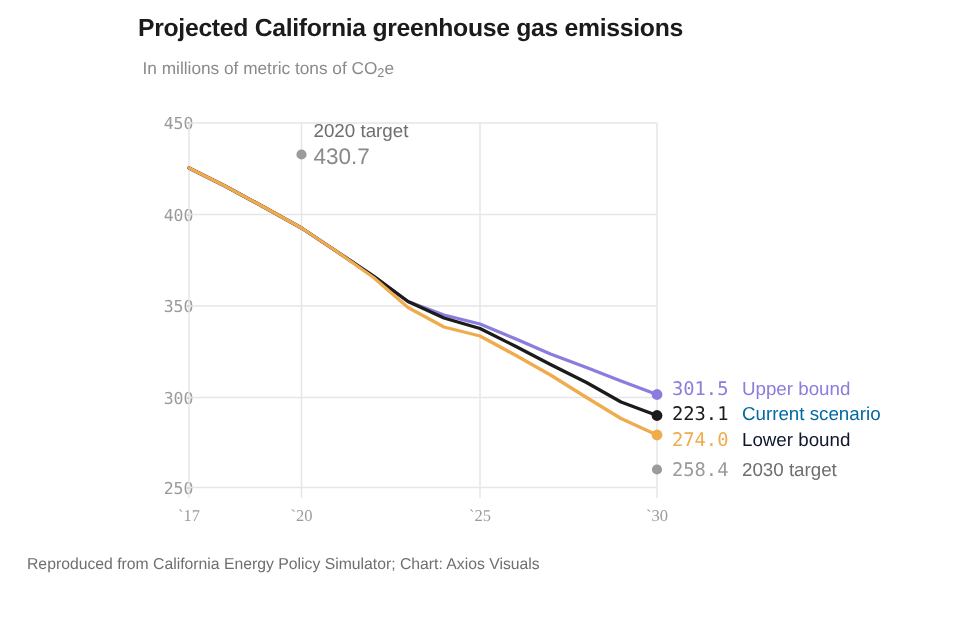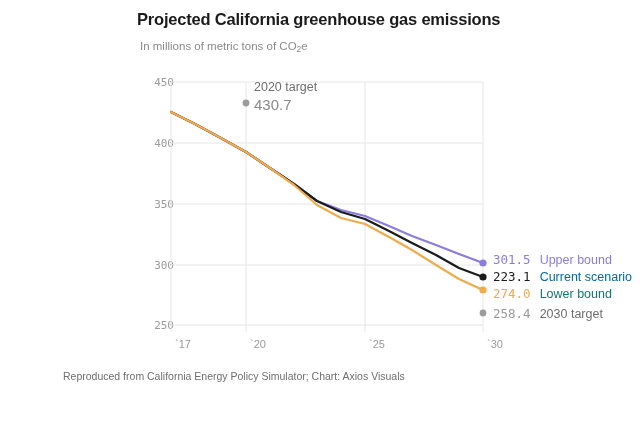--- a/index.html
+++ b/index.html
@@ -14,21 +14,20 @@
     color: #1a1a1a;
     overflow: hidden;
     position: relative;
   }
   #chart-card {
     position: absolute;
     left: 0; top: 0;
     width: 562px;
     height: 421px;
     background: #ffffff;
-    margin-left: 45px;
   }
   #chart-title {
     position: absolute;
     left: 92px;
     top: 10px;
     font-size: 16.5px;
     font-weight: bold;
     letter-spacing: -0.2px;
     color: #1b1b1b;
     white-space: nowrap;
@@ -58,24 +57,24 @@
   .y-tick-label {
     position: absolute;
     font-family: "DejaVu Sans Mono", monospace;
     font-size: 11px;
     color: #9b9b9b;
     text-align: right;
     width: 34px;
   }
   .x-tick-label {
     position: absolute;
-    font-family: Liberation Sans, sans-serif;
+    font-family: Liberation Serif, serif;
     font-size: 11px;
     color: #9b9b9b;
-    text-align: right;
+    text-align: center;
     width: 40px;
   }
   .legend-row {
     position: absolute;
     white-space: nowrap;
     height: 16px;
     line-height: 16px;
   }
   .legend-value {
     font-family: "DejaVu Sans Mono", monospace;
@@ -173,21 +172,21 @@
 
   <div class="legend-row" style="left:448px; top:251px;">
     <span class="legend-value" style="color:#8b7ddd;">301.5</span><span class="legend-name" style="color:#8b7ddd;">Upper bound</span>
   </div>
 
   <div class="legend-row" style="left:448px; top:268px;">
     <span class="legend-value" style="color:#1b1b1b;">223.1</span><span class="legend-name" style="color:#0369a1;">Current scenario</span>
   </div>
 
   <div class="legend-row" style="left:448px; top:285px;">
-    <span class="legend-value" style="color:#efab4c;">274.0</span><span class="legend-name" style="color:#0f766e;">Lower bound</span>
+    <span class="legend-value" style="color:#efab4c;">274.0</span><span class="legend-name" style="color:#0f172a;">Lower bound</span>
   </div>
 
   <div class="legend-row" style="left:448px; top:305px;">
     <span class="legend-value" style="color:#9b9b9b;">258.4</span><span class="legend-name" style="color:#6e6e6e;">2030 target</span>
   </div>
 
   <div id="chart-footer">Reproduced from California Energy Policy Simulator; Chart: Axios Visuals</div>
 
 </div>
 

